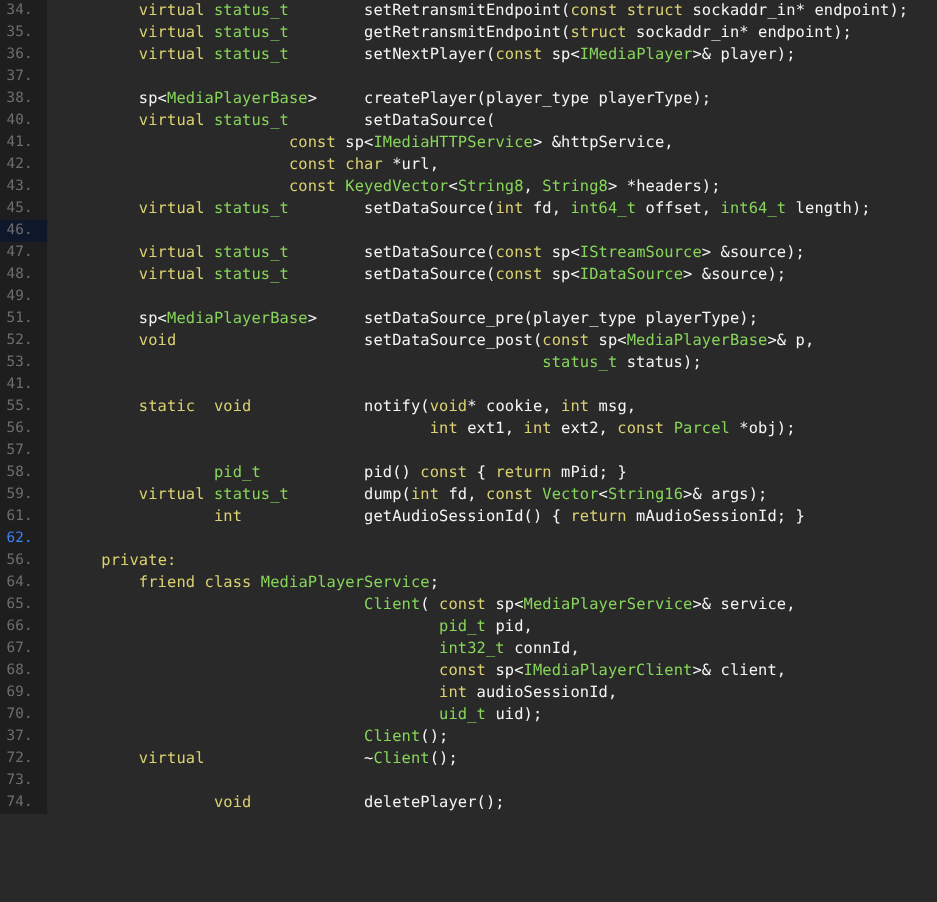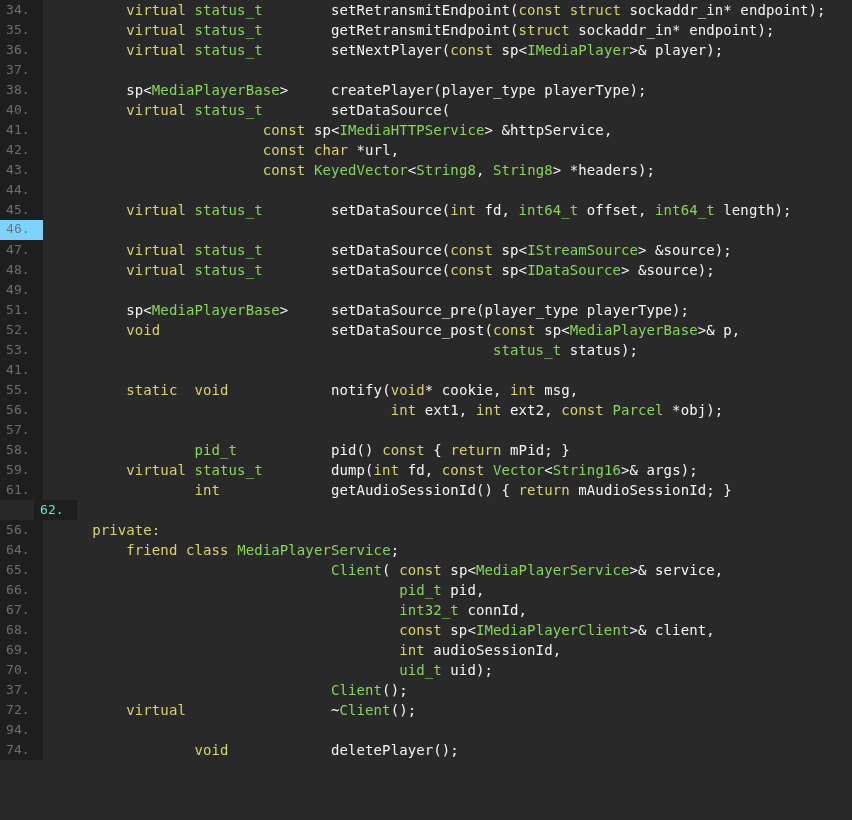--- a/index.html
+++ b/index.html
@@ -27,42 +27,41 @@
 <div id="screen" style="background: rgb(41, 41, 41);">
     <div class="row"><div class="gutter" style="background: rgb(30, 30, 30); color: rgb(110, 110, 110);">34.</div><div class="code" style="background: rgb(41, 41, 41);"><span class="p" style="color: rgb(245, 245, 245);">        </span><span class="k" style="color: rgb(219, 209, 113);">virtual</span><span class="p" style="color: rgb(245, 245, 245);"> </span><span class="t" style="color: rgb(135, 213, 90);">status_t</span><span class="p" style="color: rgb(245, 245, 245);">        setRetransmitEndpoint(</span><span class="k" style="color: rgb(219, 209, 113);">const</span><span class="p" style="color: rgb(245, 245, 245);"> </span><span class="k" style="color: rgb(219, 209, 113);">struct</span><span class="p" style="color: rgb(245, 245, 245);"> sockaddr_in* endpoint);</span></div></div>
     <div class="row"><div class="gutter" style="background: rgb(30, 30, 30); color: rgb(110, 110, 110);">35.</div><div class="code" style="background: rgb(41, 41, 41);"><span class="p" style="color: rgb(245, 245, 245);">        </span><span class="k" style="color: rgb(219, 209, 113);">virtual</span><span class="p" style="color: rgb(245, 245, 245);"> </span><span class="t" style="color: rgb(135, 213, 90);">status_t</span><span class="p" style="color: rgb(245, 245, 245);">        getRetransmitEndpoint(</span><span class="k" style="color: rgb(219, 209, 113);">struct</span><span class="p" style="color: rgb(245, 245, 245);"> sockaddr_in* endpoint);</span></div></div>
     <div class="row"><div class="gutter" style="background: rgb(30, 30, 30); color: rgb(110, 110, 110);">36.</div><div class="code" style="background: rgb(41, 41, 41);"><span class="p" style="color: rgb(245, 245, 245);">        </span><span class="k" style="color: rgb(219, 209, 113);">virtual</span><span class="p" style="color: rgb(245, 245, 245);"> </span><span class="t" style="color: rgb(135, 213, 90);">status_t</span><span class="p" style="color: rgb(245, 245, 245);">        setNextPlayer(</span><span class="k" style="color: rgb(219, 209, 113);">const</span><span class="p" style="color: rgb(245, 245, 245);"> sp&lt;</span><span class="t" style="color: rgb(135, 213, 90);">IMediaPlayer</span><span class="p" style="color: rgb(245, 245, 245);">&gt;&amp; player);</span></div></div>
     <div class="row"><div class="gutter" style="background: rgb(30, 30, 30); color: rgb(110, 110, 110);">37.</div><div class="code" style="background: rgb(41, 41, 41);"></div></div>
     <div class="row"><div class="gutter" style="background: rgb(30, 30, 30); color: rgb(110, 110, 110);">38.</div><div class="code" style="background: rgb(41, 41, 41);"><span class="p" style="color: rgb(245, 245, 245);">        sp&lt;</span><span class="t" style="color: rgb(135, 213, 90);">MediaPlayerBase</span><span class="p" style="color: rgb(245, 245, 245);">&gt;     createPlayer(player_type playerType);</span></div></div>
     <div class="row"><div class="gutter" style="background: rgb(30, 30, 30); color: rgb(110, 110, 110);">40.</div><div class="code" style="background: rgb(41, 41, 41);"><span class="p" style="color: rgb(245, 245, 245);">        </span><span class="k" style="color: rgb(219, 209, 113);">virtual</span><span class="p" style="color: rgb(245, 245, 245);"> </span><span class="t" style="color: rgb(135, 213, 90);">status_t</span><span class="p" style="color: rgb(245, 245, 245);">        setDataSource(</span></div></div>
     <div class="row"><div class="gutter" style="background: rgb(30, 30, 30); color: rgb(110, 110, 110);">41.</div><div class="code" style="background: rgb(41, 41, 41);"><span class="p" style="color: rgb(245, 245, 245);">                        </span><span class="k" style="color: rgb(219, 209, 113);">const</span><span class="p" style="color: rgb(245, 245, 245);"> sp&lt;</span><span class="t" style="color: rgb(135, 213, 90);">IMediaHTTPService</span><span class="p" style="color: rgb(245, 245, 245);">&gt; &amp;httpService,</span></div></div>
     <div class="row"><div class="gutter" style="background: rgb(30, 30, 30); color: rgb(110, 110, 110);">42.</div><div class="code" style="background: rgb(41, 41, 41);"><span class="p" style="color: rgb(245, 245, 245);">                        </span><span class="k" style="color: rgb(219, 209, 113);">const</span><span class="p" style="color: rgb(245, 245, 245);"> </span><span class="k" style="color: rgb(219, 209, 113);">char</span><span class="p" style="color: rgb(245, 245, 245);"> *url,</span></div></div>
     <div class="row"><div class="gutter" style="background: rgb(30, 30, 30); color: rgb(110, 110, 110);">43.</div><div class="code" style="background: rgb(41, 41, 41);"><span class="p" style="color: rgb(245, 245, 245);">                        </span><span class="k" style="color: rgb(219, 209, 113);">const</span><span class="p" style="color: rgb(245, 245, 245);"> </span><span class="t" style="color: rgb(135, 213, 90);">KeyedVector</span><span class="p" style="color: rgb(245, 245, 245);">&lt;</span><span class="t" style="color: rgb(135, 213, 90);">String8</span><span class="p" style="color: rgb(245, 245, 245);">, </span><span class="t" style="color: rgb(135, 213, 90);">String8</span><span class="p" style="color: rgb(245, 245, 245);">&gt; *headers);</span></div></div>
-    <div class="row"><div class="gutter" style="background: rgb(30, 30, 30); color: rgb(110, 110, 110);">44.</div><div class="code" style="background: rgb(41, 41, 41);"></div></div>
     <div class="row"><div class="gutter" style="background: rgb(30, 30, 30); color: rgb(110, 110, 110);">45.</div><div class="code" style="background: rgb(41, 41, 41);"><span class="p" style="color: rgb(245, 245, 245);">        </span><span class="k" style="color: rgb(219, 209, 113);">virtual</span><span class="p" style="color: rgb(245, 245, 245);"> </span><span class="t" style="color: rgb(135, 213, 90);">status_t</span><span class="p" style="color: rgb(245, 245, 245);">        setDataSource(</span><span class="k" style="color: rgb(219, 209, 113);">int</span><span class="p" style="color: rgb(245, 245, 245);"> fd, </span><span class="t" style="color: rgb(135, 213, 90);">int64_t</span><span class="p" style="color: rgb(245, 245, 245);"> offset, </span><span class="t" style="color: rgb(135, 213, 90);">int64_t</span><span class="p" style="color: rgb(245, 245, 245);"> length);</span></div></div>
-    <div class="row"><div class="gutter" style="background: #7dd3fc; color: rgb(110, 110, 110); font-family: Liberation Mono, monospace;">46.</div><div class="code" style="background: rgb(41, 41, 41);"></div></div>
+    <div class="row"><div class="gutter" style="background: #0f172a; color: rgb(110, 110, 110);">46.</div><div class="code" style="background: rgb(41, 41, 41);"></div></div>
     <div class="row"><div class="gutter" style="background: rgb(30, 30, 30); color: rgb(110, 110, 110);">47.</div><div class="code" style="background: rgb(41, 41, 41);"><span class="p" style="color: rgb(245, 245, 245);">        </span><span class="k" style="color: rgb(219, 209, 113);">virtual</span><span class="p" style="color: rgb(245, 245, 245);"> </span><span class="t" style="color: rgb(135, 213, 90);">status_t</span><span class="p" style="color: rgb(245, 245, 245);">        setDataSource(</span><span class="k" style="color: rgb(219, 209, 113);">const</span><span class="p" style="color: rgb(245, 245, 245);"> sp&lt;</span><span class="t" style="color: rgb(135, 213, 90);">IStreamSource</span><span class="p" style="color: rgb(245, 245, 245);">&gt; &amp;source);</span></div></div>
     <div class="row"><div class="gutter" style="background: rgb(30, 30, 30); color: rgb(110, 110, 110);">48.</div><div class="code" style="background: rgb(41, 41, 41);"><span class="p" style="color: rgb(245, 245, 245);">        </span><span class="k" style="color: rgb(219, 209, 113);">virtual</span><span class="p" style="color: rgb(245, 245, 245);"> </span><span class="t" style="color: rgb(135, 213, 90);">status_t</span><span class="p" style="color: rgb(245, 245, 245);">        setDataSource(</span><span class="k" style="color: rgb(219, 209, 113);">const</span><span class="p" style="color: rgb(245, 245, 245);"> sp&lt;</span><span class="t" style="color: rgb(135, 213, 90);">IDataSource</span><span class="p" style="color: rgb(245, 245, 245);">&gt; &amp;source);</span></div></div>
     <div class="row"><div class="gutter" style="background: rgb(30, 30, 30); color: rgb(110, 110, 110);">49.</div><div class="code" style="background: rgb(41, 41, 41);"></div></div>
     <div class="row"><div class="gutter" style="background: rgb(30, 30, 30); color: rgb(110, 110, 110);">51.</div><div class="code" style="background: rgb(41, 41, 41);"><span class="p" style="color: rgb(245, 245, 245);">        sp&lt;</span><span class="t" style="color: rgb(135, 213, 90);">MediaPlayerBase</span><span class="p" style="color: rgb(245, 245, 245);">&gt;     setDataSource_pre(player_type playerType);</span></div></div>
     <div class="row"><div class="gutter" style="background: rgb(30, 30, 30); color: rgb(110, 110, 110);">52.</div><div class="code" style="background: rgb(41, 41, 41);"><span class="p" style="color: rgb(245, 245, 245);">        </span><span class="k" style="color: rgb(219, 209, 113);">void</span><span class="p" style="color: rgb(245, 245, 245);">                    setDataSource_post(</span><span class="k" style="color: rgb(219, 209, 113);">const</span><span class="p" style="color: rgb(245, 245, 245);"> sp&lt;</span><span class="t" style="color: rgb(135, 213, 90);">MediaPlayerBase</span><span class="p" style="color: rgb(245, 245, 245);">&gt;&amp; p,</span></div></div>
     <div class="row"><div class="gutter" style="background: rgb(30, 30, 30); color: rgb(110, 110, 110);">53.</div><div class="code" style="background: rgb(41, 41, 41);"><span class="p" style="color: rgb(245, 245, 245);">                                                   </span><span class="t" style="color: rgb(135, 213, 90);">status_t</span><span class="p" style="color: rgb(245, 245, 245);"> status);</span></div></div>
     <div class="row"><div class="gutter" style="background: rgb(30, 30, 30); color: rgb(110, 110, 110);">41.</div><div class="code" style="background: rgb(41, 41, 41);"></div></div>
     <div class="row"><div class="gutter" style="background: rgb(30, 30, 30); color: rgb(110, 110, 110);">55.</div><div class="code" style="background: rgb(41, 41, 41);"><span class="p" style="color: rgb(245, 245, 245);">        </span><span class="k" style="color: rgb(219, 209, 113);">static</span><span class="p" style="color: rgb(245, 245, 245);">  </span><span class="k" style="color: rgb(219, 209, 113);">void</span><span class="p" style="color: rgb(245, 245, 245);">            notify(</span><span class="k" style="color: rgb(219, 209, 113);">void</span><span class="p" style="color: rgb(245, 245, 245);">* cookie, </span><span class="k" style="color: rgb(219, 209, 113);">int</span><span class="p" style="color: rgb(245, 245, 245);"> msg,</span></div></div>
     <div class="row"><div class="gutter" style="background: rgb(30, 30, 30); color: rgb(110, 110, 110);">56.</div><div class="code" style="background: rgb(41, 41, 41);"><span class="p" style="color: rgb(245, 245, 245);">                                       </span><span class="k" style="color: rgb(219, 209, 113);">int</span><span class="p" style="color: rgb(245, 245, 245);"> ext1, </span><span class="k" style="color: rgb(219, 209, 113);">int</span><span class="p" style="color: rgb(245, 245, 245);"> ext2, </span><span class="k" style="color: rgb(219, 209, 113);">const</span><span class="p" style="color: rgb(245, 245, 245);"> </span><span class="t" style="color: rgb(135, 213, 90);">Parcel</span><span class="p" style="color: rgb(245, 245, 245);"> *obj);</span></div></div>
     <div class="row"><div class="gutter" style="background: rgb(30, 30, 30); color: rgb(110, 110, 110);">57.</div><div class="code" style="background: rgb(41, 41, 41);"></div></div>
     <div class="row"><div class="gutter" style="background: rgb(30, 30, 30); color: rgb(110, 110, 110);">58.</div><div class="code" style="background: rgb(41, 41, 41);"><span class="p" style="color: rgb(245, 245, 245);">                </span><span class="t" style="color: rgb(135, 213, 90);">pid_t</span><span class="p" style="color: rgb(245, 245, 245);">           pid() </span><span class="k" style="color: rgb(219, 209, 113);">const</span><span class="p" style="color: rgb(245, 245, 245);"> { </span><span class="k" style="color: rgb(219, 209, 113);">return</span><span class="p" style="color: rgb(245, 245, 245);"> mPid; }</span></div></div>
     <div class="row"><div class="gutter" style="background: rgb(30, 30, 30); color: rgb(110, 110, 110);">59.</div><div class="code" style="background: rgb(41, 41, 41);"><span class="p" style="color: rgb(245, 245, 245);">        </span><span class="k" style="color: rgb(219, 209, 113);">virtual</span><span class="p" style="color: rgb(245, 245, 245);"> </span><span class="t" style="color: rgb(135, 213, 90);">status_t</span><span class="p" style="color: rgb(245, 245, 245);">        dump(</span><span class="k" style="color: rgb(219, 209, 113);">int</span><span class="p" style="color: rgb(245, 245, 245);"> fd, </span><span class="k" style="color: rgb(219, 209, 113);">const</span><span class="p" style="color: rgb(245, 245, 245);"> </span><span class="t" style="color: rgb(135, 213, 90);">Vector</span><span class="p" style="color: rgb(245, 245, 245);">&lt;</span><span class="t" style="color: rgb(135, 213, 90);">String16</span><span class="p" style="color: rgb(245, 245, 245);">&gt;&amp; args);</span></div></div>
     <div class="row"><div class="gutter" style="background: rgb(30, 30, 30); color: rgb(110, 110, 110);">61.</div><div class="code" style="background: rgb(41, 41, 41);"><span class="p" style="color: rgb(245, 245, 245);">                </span><span class="k" style="color: rgb(219, 209, 113);">int</span><span class="p" style="color: rgb(245, 245, 245);">             getAudioSessionId() { </span><span class="k" style="color: rgb(219, 209, 113);">return</span><span class="p" style="color: rgb(245, 245, 245);"> mAudioSessionId; }</span></div></div>
-    <div class="row"><div class="gutter" style="background: rgb(30, 30, 30); color: #5eead4; margin-left: 34px;">62.</div><div class="code" style="background: rgb(41, 41, 41);"></div></div>
+    <div class="row"><div class="gutter" style="background: rgb(30, 30, 30); color: #3b82f6;">62.</div><div class="code" style="background: rgb(41, 41, 41);"></div></div>
     <div class="row"><div class="gutter" style="background: rgb(30, 30, 30); color: rgb(110, 110, 110);">56.</div><div class="code" style="background: rgb(41, 41, 41);"><span class="p" style="color: rgb(245, 245, 245);">    </span><span class="k" style="color: rgb(219, 209, 113);">private:</span></div></div>
     <div class="row"><div class="gutter" style="background: rgb(30, 30, 30); color: rgb(110, 110, 110);">64.</div><div class="code" style="background: rgb(41, 41, 41);"><span class="p" style="color: rgb(245, 245, 245);">        </span><span class="k" style="color: rgb(219, 209, 113);">friend</span><span class="p" style="color: rgb(245, 245, 245);"> </span><span class="k" style="color: rgb(219, 209, 113);">class</span><span class="p" style="color: rgb(245, 245, 245);"> </span><span class="t" style="color: rgb(135, 213, 90);">MediaPlayerService</span><span class="p" style="color: rgb(245, 245, 245);">;</span></div></div>
     <div class="row"><div class="gutter" style="background: rgb(30, 30, 30); color: rgb(110, 110, 110);">65.</div><div class="code" style="background: rgb(41, 41, 41);"><span class="p" style="color: rgb(245, 245, 245);">                                </span><span class="t" style="color: rgb(135, 213, 90);">Client</span><span class="p" style="color: rgb(245, 245, 245);">( </span><span class="k" style="color: rgb(219, 209, 113);">const</span><span class="p" style="color: rgb(245, 245, 245);"> sp&lt;</span><span class="t" style="color: rgb(135, 213, 90);">MediaPlayerService</span><span class="p" style="color: rgb(245, 245, 245);">&gt;&amp; service,</span></div></div>
     <div class="row"><div class="gutter" style="background: rgb(30, 30, 30); color: rgb(110, 110, 110);">66.</div><div class="code" style="background: rgb(41, 41, 41);"><span class="p" style="color: rgb(245, 245, 245);">                                        </span><span class="t" style="color: rgb(135, 213, 90);">pid_t</span><span class="p" style="color: rgb(245, 245, 245);"> pid,</span></div></div>
     <div class="row"><div class="gutter" style="background: rgb(30, 30, 30); color: rgb(110, 110, 110);">67.</div><div class="code" style="background: rgb(41, 41, 41);"><span class="p" style="color: rgb(245, 245, 245);">                                        </span><span class="t" style="color: rgb(135, 213, 90);">int32_t</span><span class="p" style="color: rgb(245, 245, 245);"> connId,</span></div></div>
     <div class="row"><div class="gutter" style="background: rgb(30, 30, 30); color: rgb(110, 110, 110);">68.</div><div class="code" style="background: rgb(41, 41, 41);"><span class="p" style="color: rgb(245, 245, 245);">                                        </span><span class="k" style="color: rgb(219, 209, 113);">const</span><span class="p" style="color: rgb(245, 245, 245);"> sp&lt;</span><span class="t" style="color: rgb(135, 213, 90);">IMediaPlayerClient</span><span class="p" style="color: rgb(245, 245, 245);">&gt;&amp; client,</span></div></div>
     <div class="row"><div class="gutter" style="background: rgb(30, 30, 30); color: rgb(110, 110, 110);">69.</div><div class="code" style="background: rgb(41, 41, 41);"><span class="p" style="color: rgb(245, 245, 245);">                                        </span><span class="k" style="color: rgb(219, 209, 113);">int</span><span class="p" style="color: rgb(245, 245, 245);"> audioSessionId,</span></div></div>
     <div class="row"><div class="gutter" style="background: rgb(30, 30, 30); color: rgb(110, 110, 110);">70.</div><div class="code" style="background: rgb(41, 41, 41);"><span class="p" style="color: rgb(245, 245, 245);">                                        </span><span class="t" style="color: rgb(135, 213, 90);">uid_t</span><span class="p" style="color: rgb(245, 245, 245);"> uid);</span></div></div>
     <div class="row"><div class="gutter" style="background: rgb(30, 30, 30); color: rgb(110, 110, 110);">37.</div><div class="code" style="background: rgb(41, 41, 41);"><span class="p" style="color: rgb(245, 245, 245);">                                </span><span class="t" style="color: rgb(135, 213, 90);">Client</span><span class="p" style="color: rgb(245, 245, 245);">();</span></div></div>
     <div class="row"><div class="gutter" style="background: rgb(30, 30, 30); color: rgb(110, 110, 110);">72.</div><div class="code" style="background: rgb(41, 41, 41);"><span class="p" style="color: rgb(245, 245, 245);">        </span><span class="k" style="color: rgb(219, 209, 113);">virtual</span><span class="p" style="color: rgb(245, 245, 245);">                 ~</span><span class="t" style="color: rgb(135, 213, 90);">Client</span><span class="p" style="color: rgb(245, 245, 245);">();</span></div></div>
-    <div class="row"><div class="gutter" style="background: rgb(30, 30, 30); color: rgb(110, 110, 110);">94.</div><div class="code" style="background: rgb(41, 41, 41);"></div></div>
+    <div class="row"><div class="gutter" style="background: rgb(30, 30, 30); color: rgb(110, 110, 110);">73.</div><div class="code" style="background: rgb(41, 41, 41);"></div></div>
     <div class="row"><div class="gutter" style="background: rgb(30, 30, 30); color: rgb(110, 110, 110);">74.</div><div class="code" style="background: rgb(41, 41, 41);"><span class="p" style="color: rgb(245, 245, 245);">                </span><span class="k" style="color: rgb(219, 209, 113);">void</span><span class="p" style="color: rgb(245, 245, 245);">            deletePlayer();</span></div></div>
   </div>
 
 </body></html>

